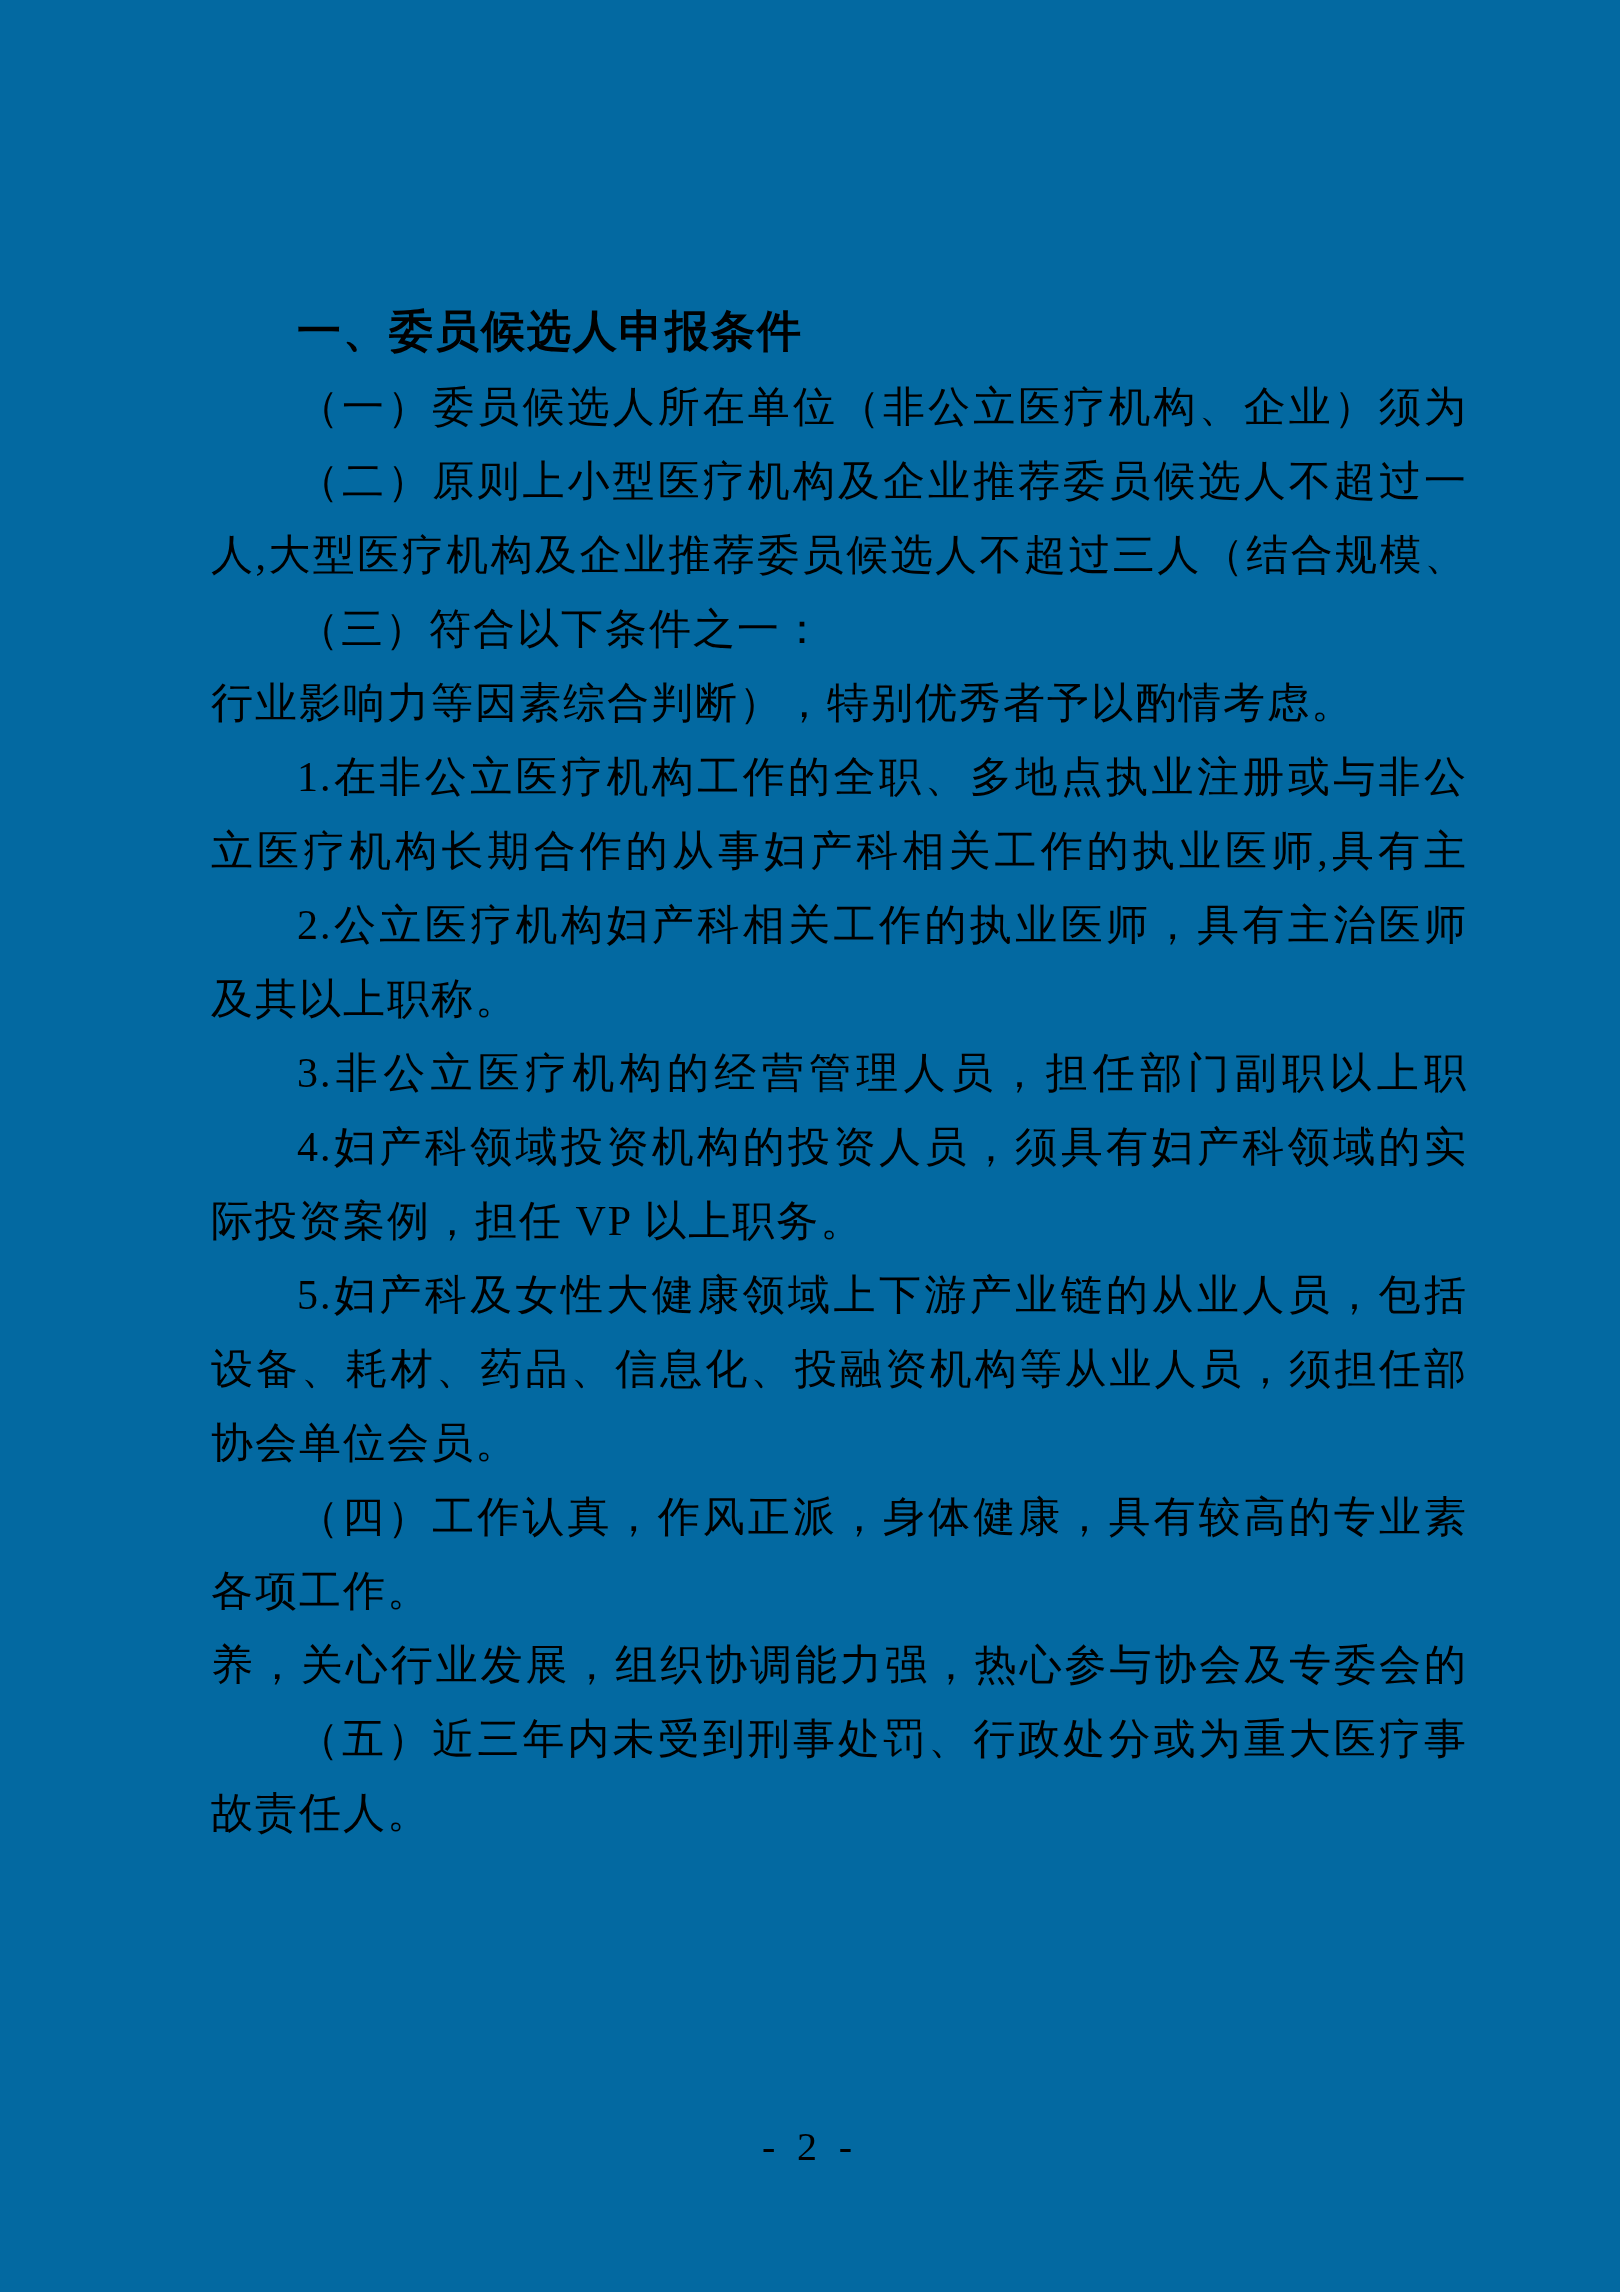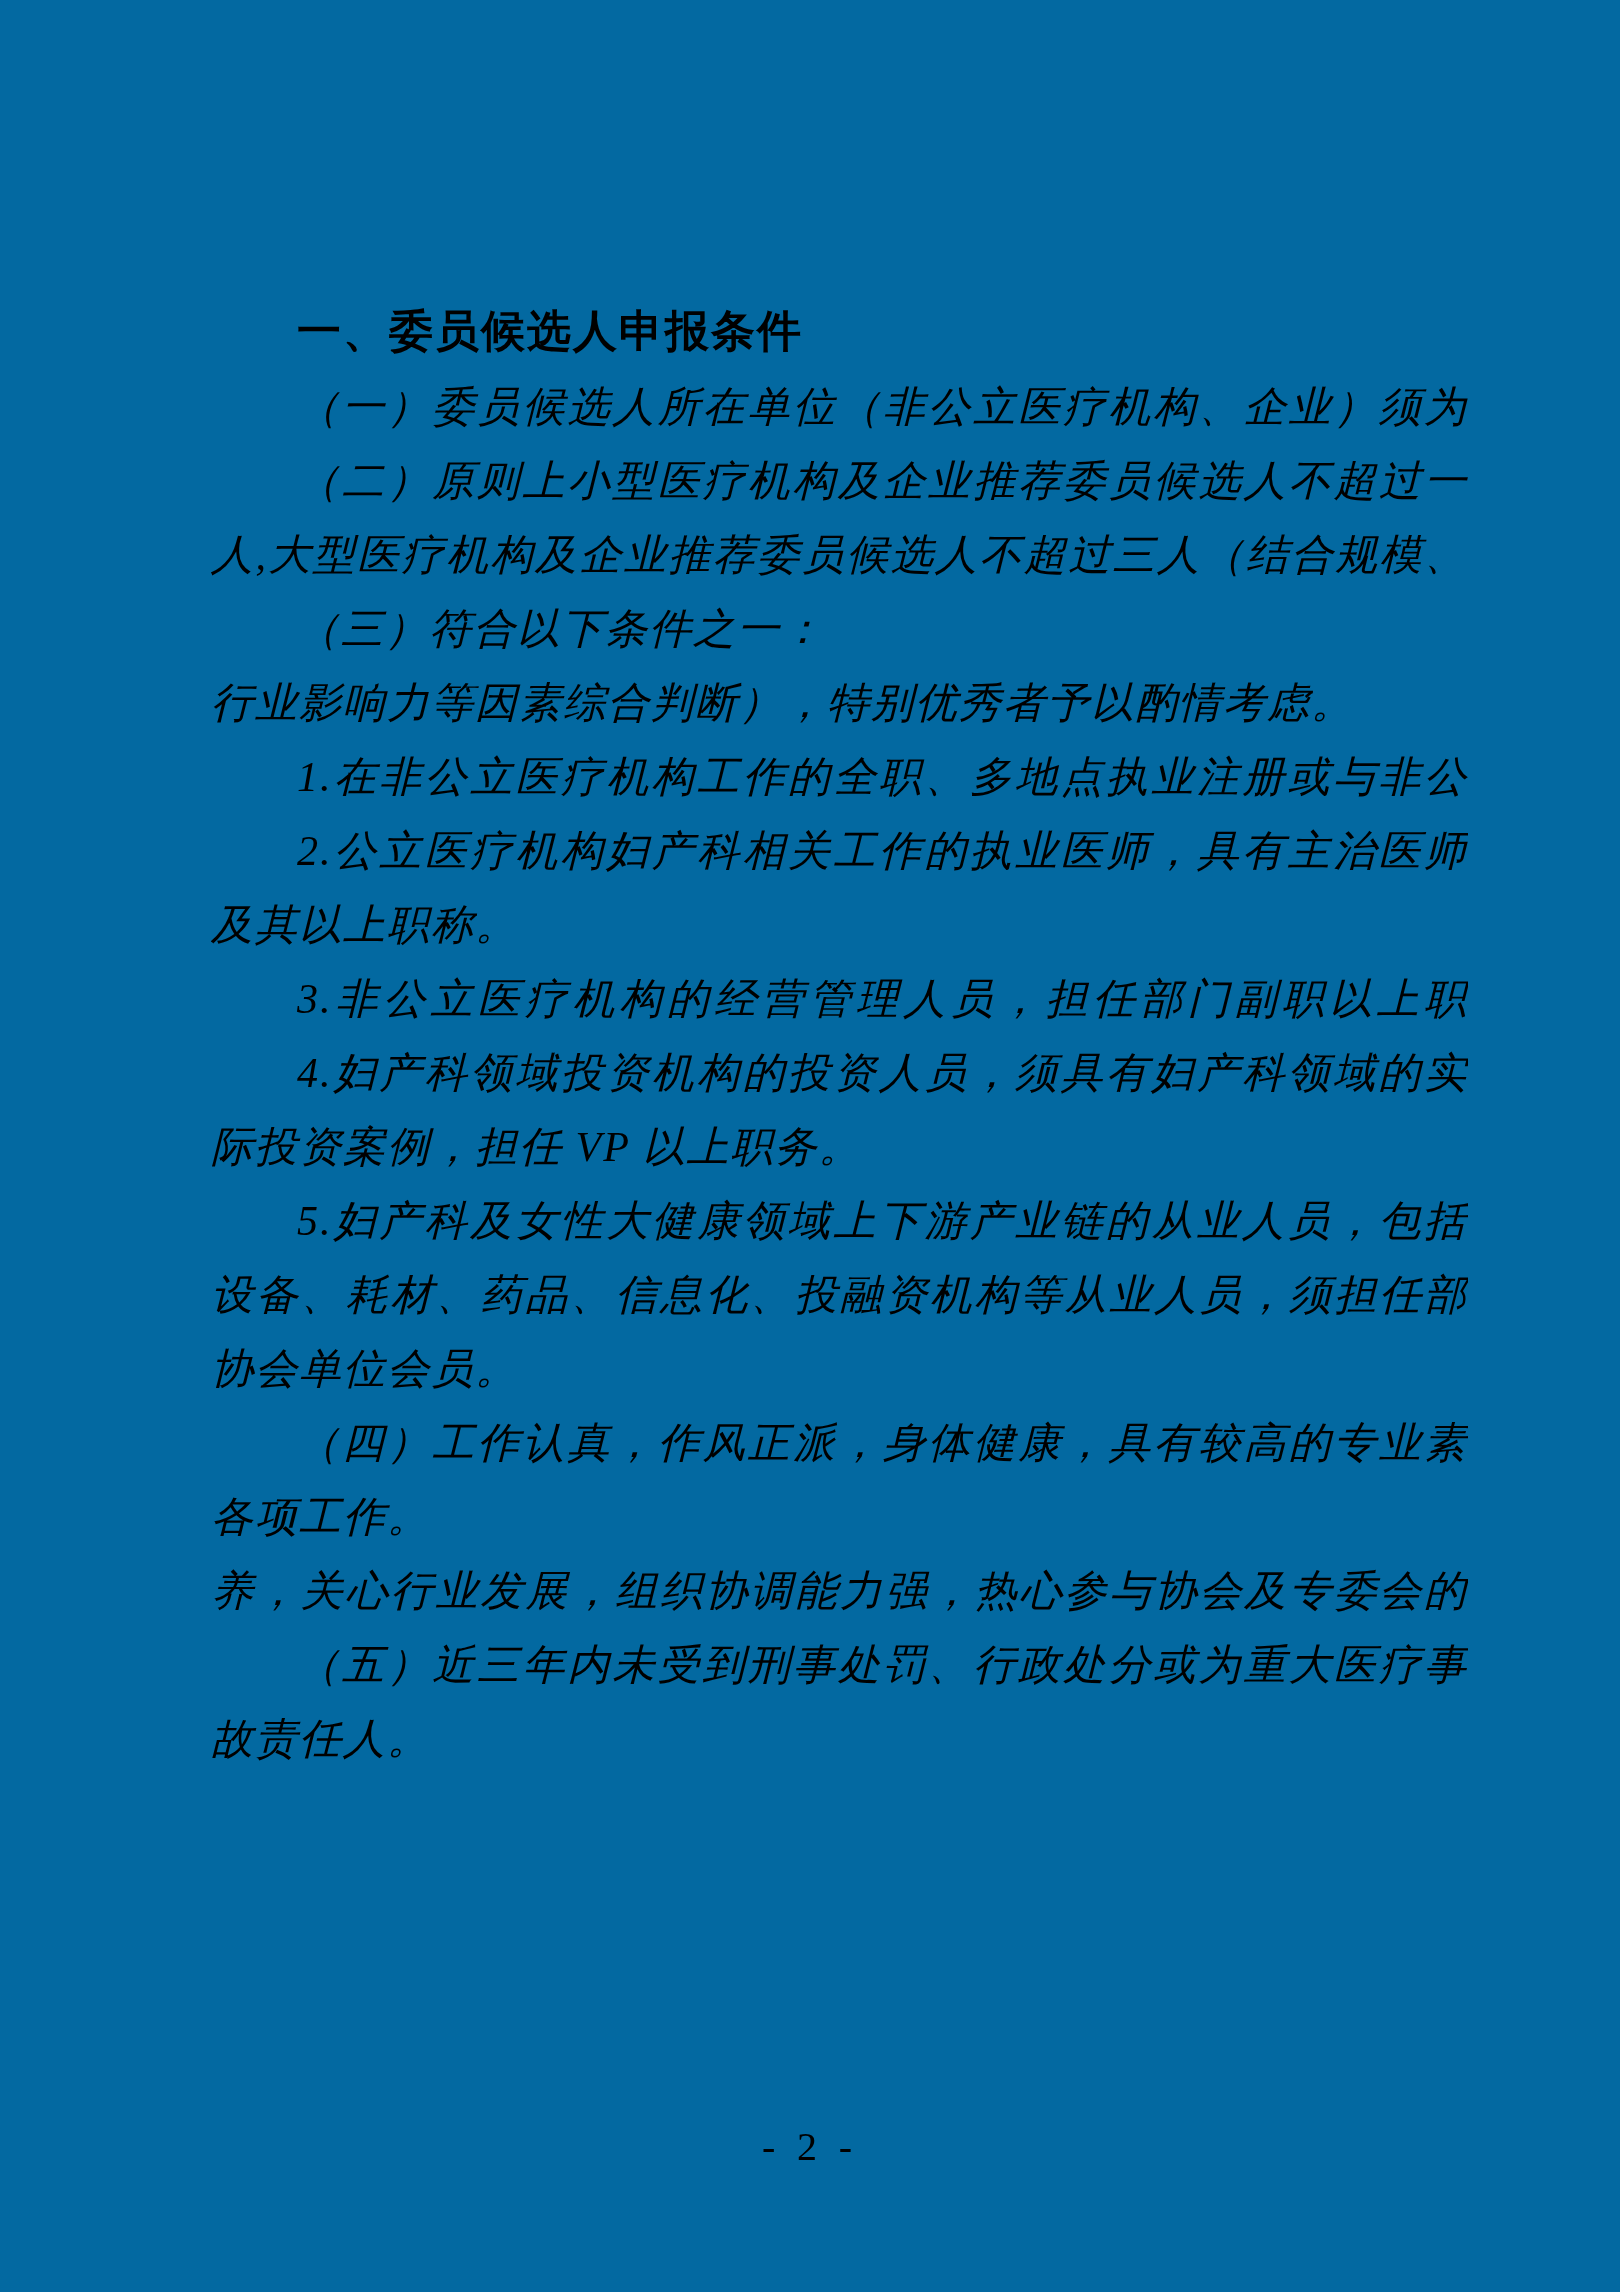--- a/index.html
+++ b/index.html
@@ -27,21 +27,20 @@
   }
   .body-block {
     position: absolute;
     left: 211px;
     top: 370px;
     width: 1257px;
     font-size: 42px;
     line-height: 74px;
     letter-spacing: 2px;
     color: #000000;
-    font-style: italic;
   }
   .ln { height: 74px; overflow: hidden; }
   .j { text-align: justify; text-align-last: justify; }
   .n { text-align: left; text-align-last: left; }
   .ind { text-indent: 86px; }
   .pageno {
     position: absolute;
     left: 0;
     top: 2123px;
     width: 1620px;
@@ -58,20 +57,21 @@
 
   <div class="heading">一、委员候选人申报条件</div>
 
   <div class="body-block">
     <div class="ln j ind">（一）委员候选人所在单位（非公立医疗机构、企业）须为</div>
     <div class="ln j ind">（二）原则上小型医疗机构及企业推荐委员候选人不超过一</div>
     <div class="ln j">人,大型医疗机构及企业推荐委员候选人不超过三人（结合规模、</div>
     <div class="ln n ind">（三）符合以下条件之一：</div>
     <div class="ln n">行业影响力等因素综合判断），特别优秀者予以酌情考虑。</div>
     <div class="ln j ind">1.在非公立医疗机构工作的全职、多地点执业注册或与非公</div>
+    <div class="ln j">立医疗机构长期合作的从事妇产科相关工作的执业医师,具有主</div>
     <div class="ln j ind">2.公立医疗机构妇产科相关工作的执业医师，具有主治医师</div>
     <div class="ln n">及其以上职称。</div>
     <div class="ln j ind">3.非公立医疗机构的经营管理人员，担任部门副职以上职务。</div>
     <div class="ln j ind">4.妇产科领域投资机构的投资人员，须具有妇产科领域的实</div>
     <div class="ln n">际投资案例，担任 VP 以上职务。</div>
     <div class="ln j ind">5.妇产科及女性大健康领域上下游产业链的从业人员，包括</div>
     <div class="ln j">设备、耗材、药品、信息化、投融资机构等从业人员，须担任部</div>
     <div class="ln n">协会单位会员。</div>
     <div class="ln j ind">（四）工作认真，作风正派，身体健康，具有较高的专业素</div>
     <div class="ln n">各项工作。</div>

